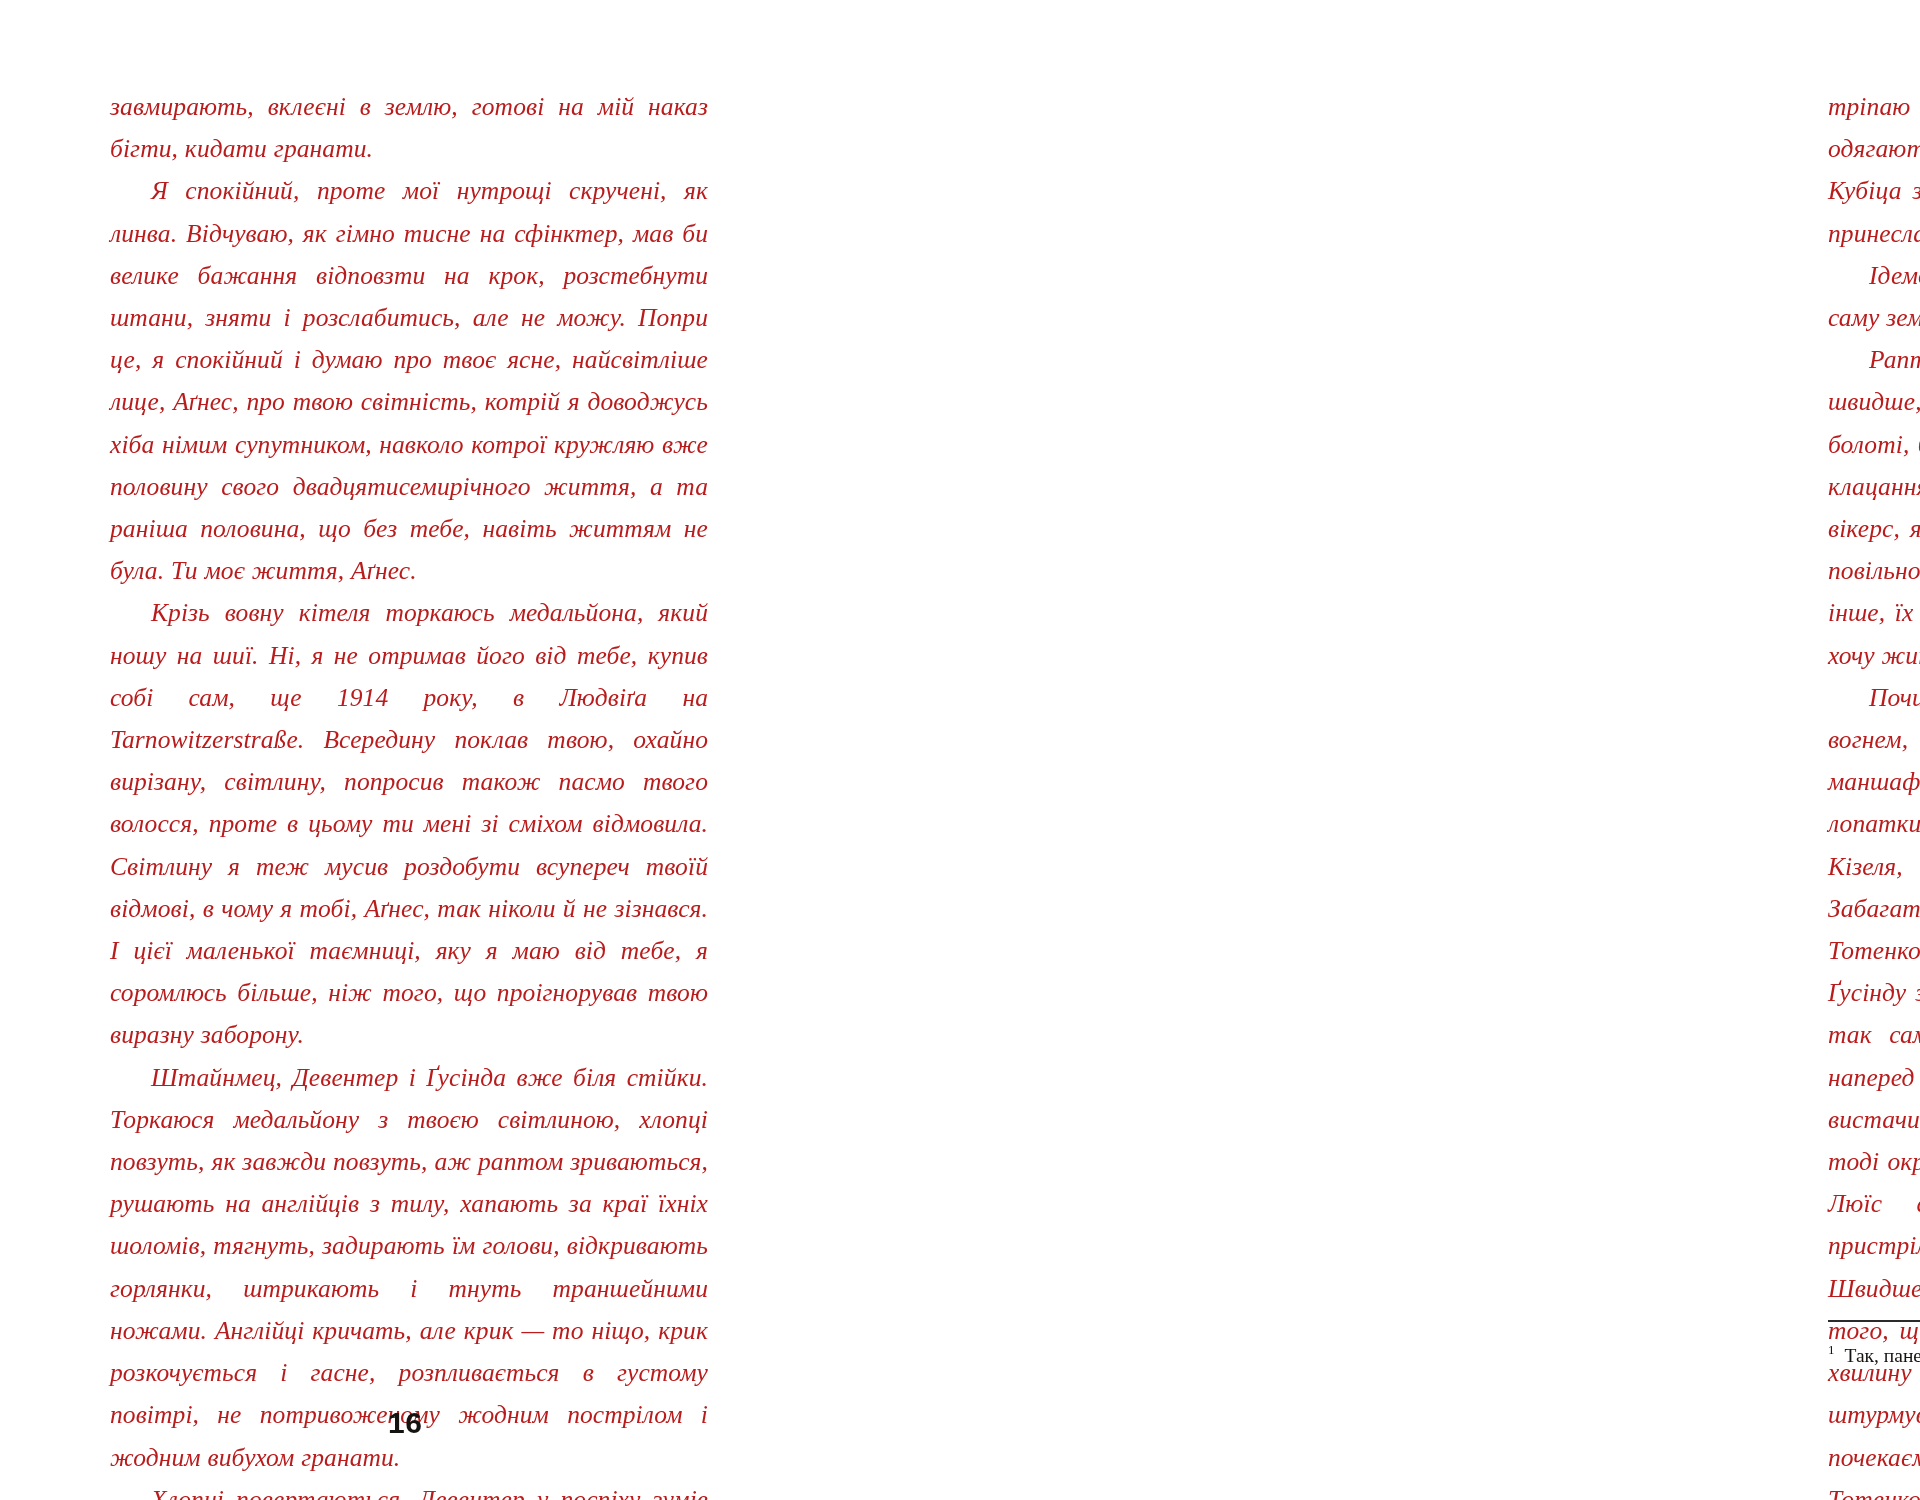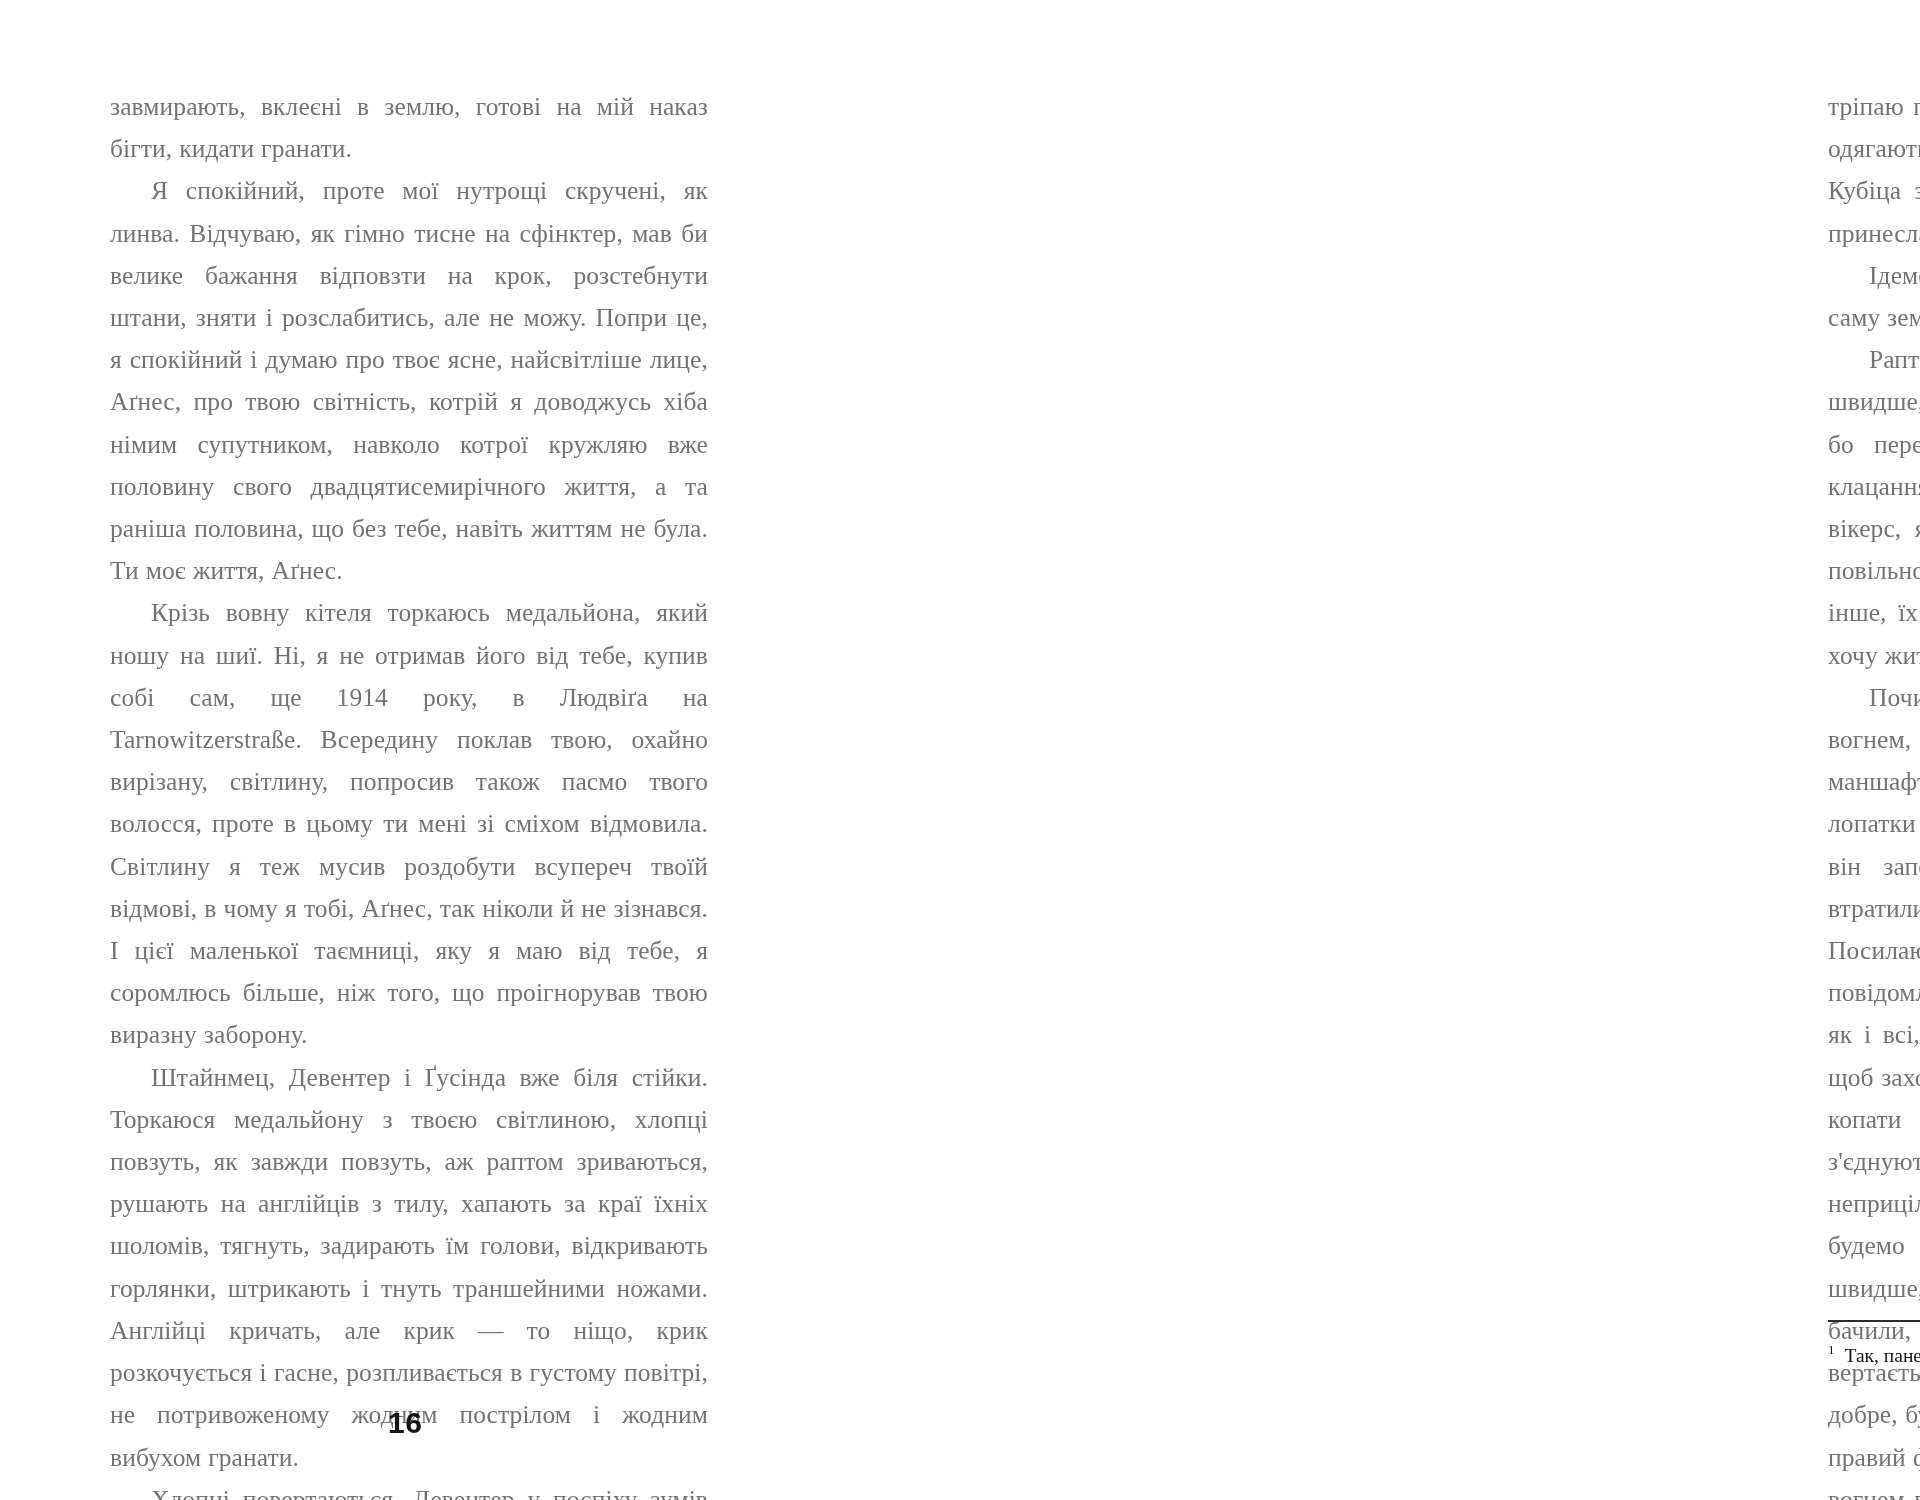--- a/index.html
+++ b/index.html
@@ -39,21 +39,22 @@
   .page-right .textblock { left: 868px; width: 598px; }
 
   p.para {
     margin: 0;
     text-align: justify;
     text-justify: inter-word;
     font-size: 25.5px;
     line-height: 42.2px;
     letter-spacing: 0.1px;
     word-spacing: 0.4px;
-    color: #737373;
+    color: #b91c1c;
+    font-style: italic;
     -webkit-font-smoothing: antialiased;
   }
   p.para.indent { text-indent: 41px; }
   p.para.flush  { text-indent: 0; }
   p.para.lastline-left { text-align-last: left; }
 
   
   .footnote-zone {
     position: absolute;
     left: 868px;

